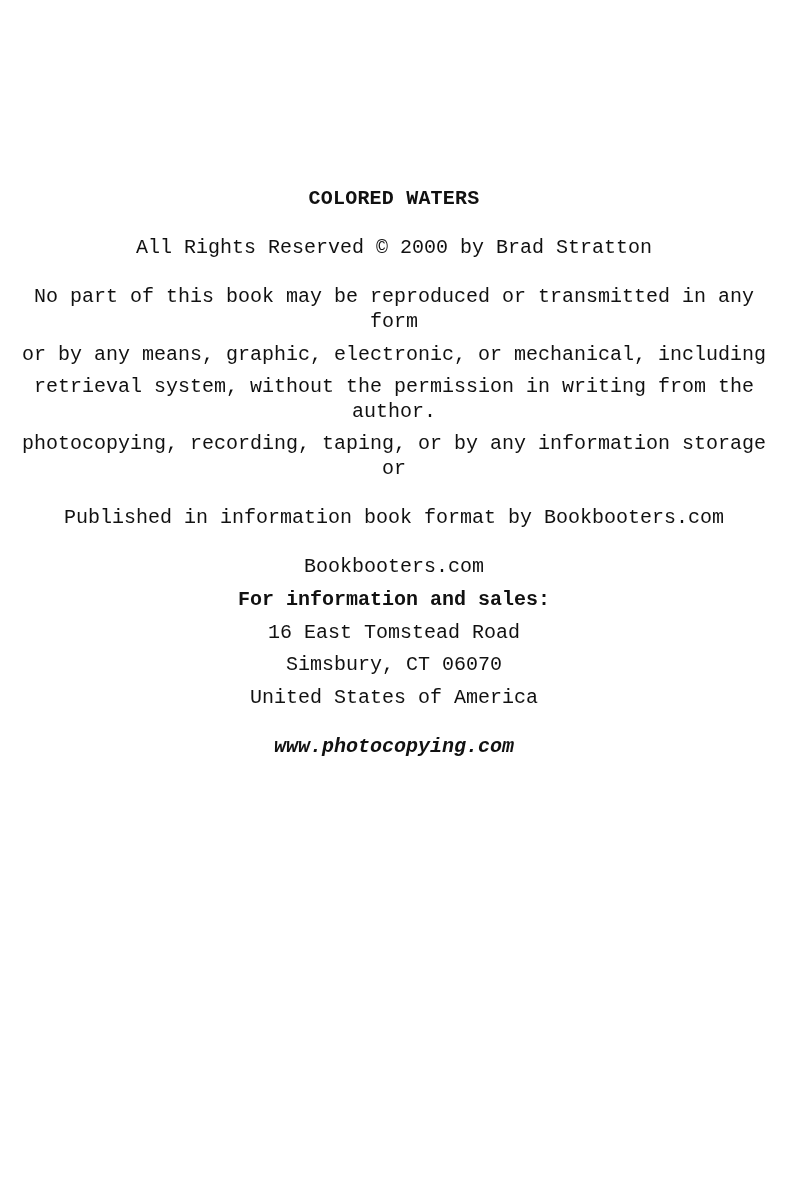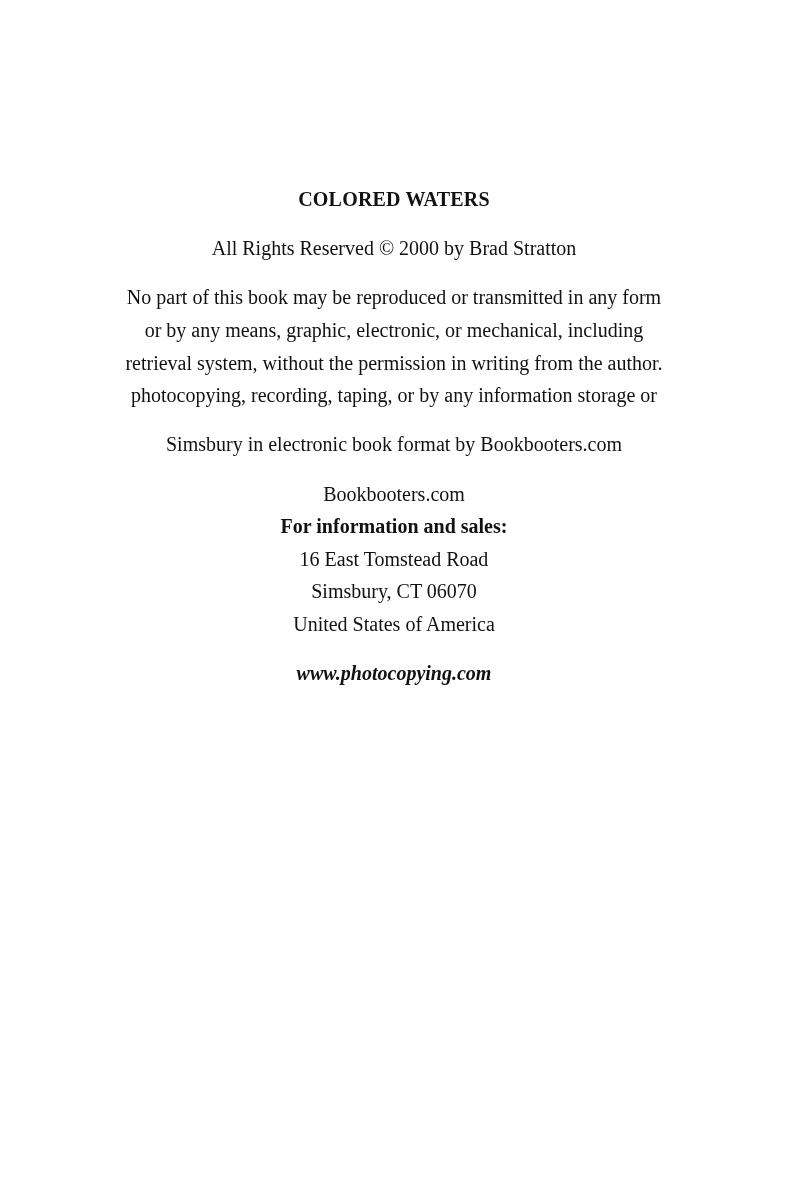--- a/index.html
+++ b/index.html
@@ -15,20 +15,21 @@
     color: #111111;
   }
   .page {
     box-sizing: border-box;
     width: 788px;
     height: 1200px;
     padding-top: 187px;
     text-align: center;
     font-size: 20px;
     line-height: 24.6px;
+    font-family: Liberation Mono, monospace;
   }
   .block {
     margin: 0 0 24.6px 0;
   }
   .line {
     margin: 8px;
   }
   .title {
     font-weight: bold;
     font-size: 20px;
@@ -51,21 +52,21 @@
 
   <div class="block">All Rights Reserved © 2000 by Brad Stratton</div>
 
   <div class="block">
     <div class="line">No part of this book may be reproduced or transmitted in any form</div>
     <div class="line">or by any means, graphic, electronic, or mechanical, including</div>
     <div class="line">retrieval system, without the permission in writing from the author.</div>
     <div class="line">photocopying, recording, taping, or by any information storage or</div>
   </div>
 
-  <div class="block">Simsbury in electronic book format by Bookbooters.com</div>
+  <div class="block">Published in information book format by Bookbooters.com</div>
 
   <div class="block">
     <div class="line">Bookbooters.com</div>
     <div class="line bold">For information and sales:</div>
     <div class="line">16 East Tomstead Road</div>
     <div class="line">Simsbury, CT 06070</div>
     <div class="line">United States of America</div>
   </div>
 
   <div class="block bold-italic">www.photocopying.com</div>

